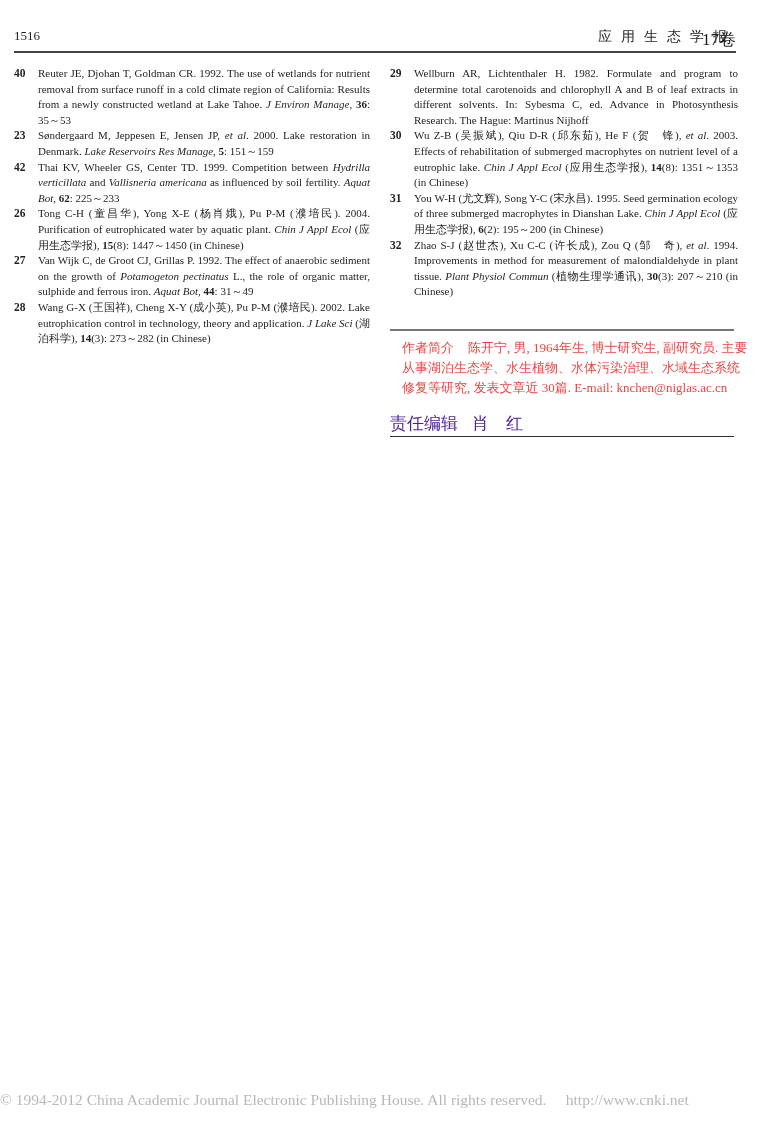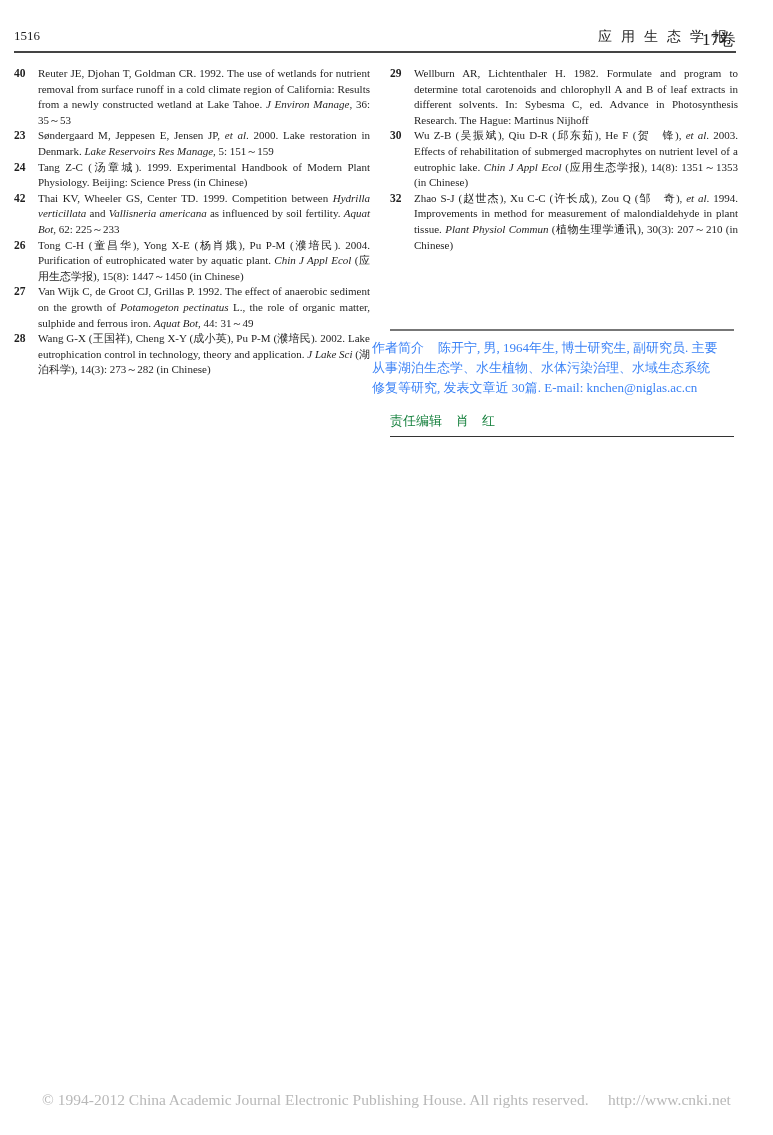--- a/index.html
+++ b/index.html
@@ -10,51 +10,47 @@
   .header .jname { position:absolute; left:0; width:100%; top:0; text-align:right; font-size:14px; letter-spacing:9px; }
   .header .vol { position:absolute; right:0; top:0; font-size:17px; }
   .hrule { position:absolute; left:14px; top:51px; width:722px; height:2px; background:#444; }
   .col { position:absolute; top:66px; font-size:11px; line-height:15.6px; }
   .col.left { left:14px; width:356px; }
   .col.right { left:390px; width:348px; }
   .ref { position:relative; padding-left:24px; text-align:justify; }
   .ref .num { position:absolute; left:0; top:0; font-weight:bold; font-size:11.5px; }
   .ref .txt { display:block; }
   .ref i { font-style:italic; }
-  .ref b { font-weight:normal;margin-top:32px; }
+  .ref b { font-weight:bold;margin-top:32px; }
   .bio-rule-top { position:absolute; left:390px; top:329px; width:344px; height:2px; background:#777; }
-  .bio { position:absolute; left:372px; top:338px; width:346px; font-size:13px; line-height:20px; color:#3b82f6; }
+  .bio { position:absolute; left:402px; top:338px; width:346px; font-size:13px; line-height:20px; color:#ef4444; }
   .bio .label { margin-right:14px; }
-  .editor { position:absolute; left:390px; top:412px; font-size:13px; color:#15803d; }
+  .editor { position:absolute; left:390px; top:412px; font-size:17px; color:#4c1d95; }
   .editor .label { margin-right:14px; }
   .bio-rule-bot { position:absolute; left:390px; top:436px; width:344px; height:1px; background:#333; }
-  .footer { position:absolute; left:0; width:773px; top:1090px; text-align:center; font-size:15.5px; color:#b8b8b8; white-space:nowrap; }
+  .footer { position:absolute; left:0; width:773px; top:1090px; font-size:15.5px; color:#b8b8b8; white-space:nowrap; }
 </style>
 </head>
 <body>
 
 <div class="header">
   <span class="pno">1516</span>
   <span class="jname">应用生态学报</span>
   <span class="vol">17卷</span>
 </div>
 <div class="hrule"></div>
 
 <div class="col left" id="refs-left">
     <div class="ref">
       <span class="num">40</span>
       <span class="txt">Reuter JE, Djohan T, Goldman CR. 1992. The use of wetlands for nutrient removal from surface runoff in a cold climate region of California: Results from a newly constructed wetland at Lake Tahoe. <i>J Environ Manage</i>, <b>36</b>: 35～53</span>
     </div>
     <div class="ref">
       <span class="num">23</span>
       <span class="txt">Søndergaard M, Jeppesen E, Jensen JP, <i>et al</i>. 2000. Lake restoration in Denmark. <i>Lake Reservoirs Res Manage</i>, <b>5</b>: 151～159</span>
-    </div>
-    <div class="ref">
-      <span class="num">24</span>
-      <span class="txt">Tang Z-C (汤章城). 1999. Experimental Handbook of Modern Plant Physiology. Beijing: Science Press (in Chinese)</span>
     </div>
     <div class="ref">
       <span class="num">42</span>
       <span class="txt">Thai KV, Wheeler GS, Center TD. 1999. Competition between <i>Hydrilla verticillata</i> and <i>Vallisneria americana</i> as influenced by soil fertility. <i>Aquat Bot</i>, <b>62</b>: 225～233</span>
     </div>
     <div class="ref">
       <span class="num">26</span>
       <span class="txt">Tong C-H (童昌华), Yong X-E (杨肖娥), Pu P-M (濮培民). 2004. Purification of eutrophicated water by aquatic plant. <i>Chin J Appl Ecol</i> (应用生态学报), <b>15</b>(8): 1447～1450 (in Chinese)</span>
     </div>
     <div class="ref">
@@ -69,20 +65,24 @@
 <div class="col right" id="refs-right">
     <div class="ref">
       <span class="num">29</span>
       <span class="txt">Wellburn AR, Lichtenthaler H. 1982. Formulate and program to determine total carotenoids and chlorophyll A and B of leaf extracts in different solvents. In: Sybesma C, ed. Advance in Photosynthesis Research. The Hague: Martinus Nijhoff</span>
     </div>
     <div class="ref">
       <span class="num">30</span>
       <span class="txt">Wu Z-B (吴振斌), Qiu D-R (邱东茹), He F (贺　锋), <i>et al</i>. 2003. Effects of rehabilitation of submerged macrophytes on nutrient level of a eutrophic lake. <i>Chin J Appl Ecol</i> (应用生态学报), <b>14</b>(8): 1351～1353 (in Chinese)</span>
     </div>
     <div class="ref">
+      <span class="num">31</span>
+      <span class="txt">You W-H (尤文辉), Song Y-C (宋永昌). 1995. Seed germination ecology of three submerged macrophytes in Dianshan Lake. <i>Chin J Appl Ecol</i> (应用生态学报), <b>6</b>(2): 195～200 (in Chinese)</span>
+    </div>
+    <div class="ref">
       <span class="num">32</span>
       <span class="txt">Zhao S-J (赵世杰), Xu C-C (许长成), Zou Q (邹　奇), <i>et al</i>. 1994. Improvements in method for measurement of malondialdehyde in plant tissue. <i>Plant Physiol Commun</i> (植物生理学通讯), <b>30</b>(3): 207～210 (in Chinese)</span>
     </div>
   </div>
 
 <div class="bio-rule-top"></div>
 <div class="bio">
   <span class="label">作者简介</span><span>陈开宁, 男, 1964年生, 博士研究生, 副研究员. 主要从事湖泊生态学、水生植物、水体污染治理、水域生态系统修复等研究, 发表文章近 30篇. E-mail: knchen@niglas.ac.cn</span>
 </div>
 <div class="editor">

